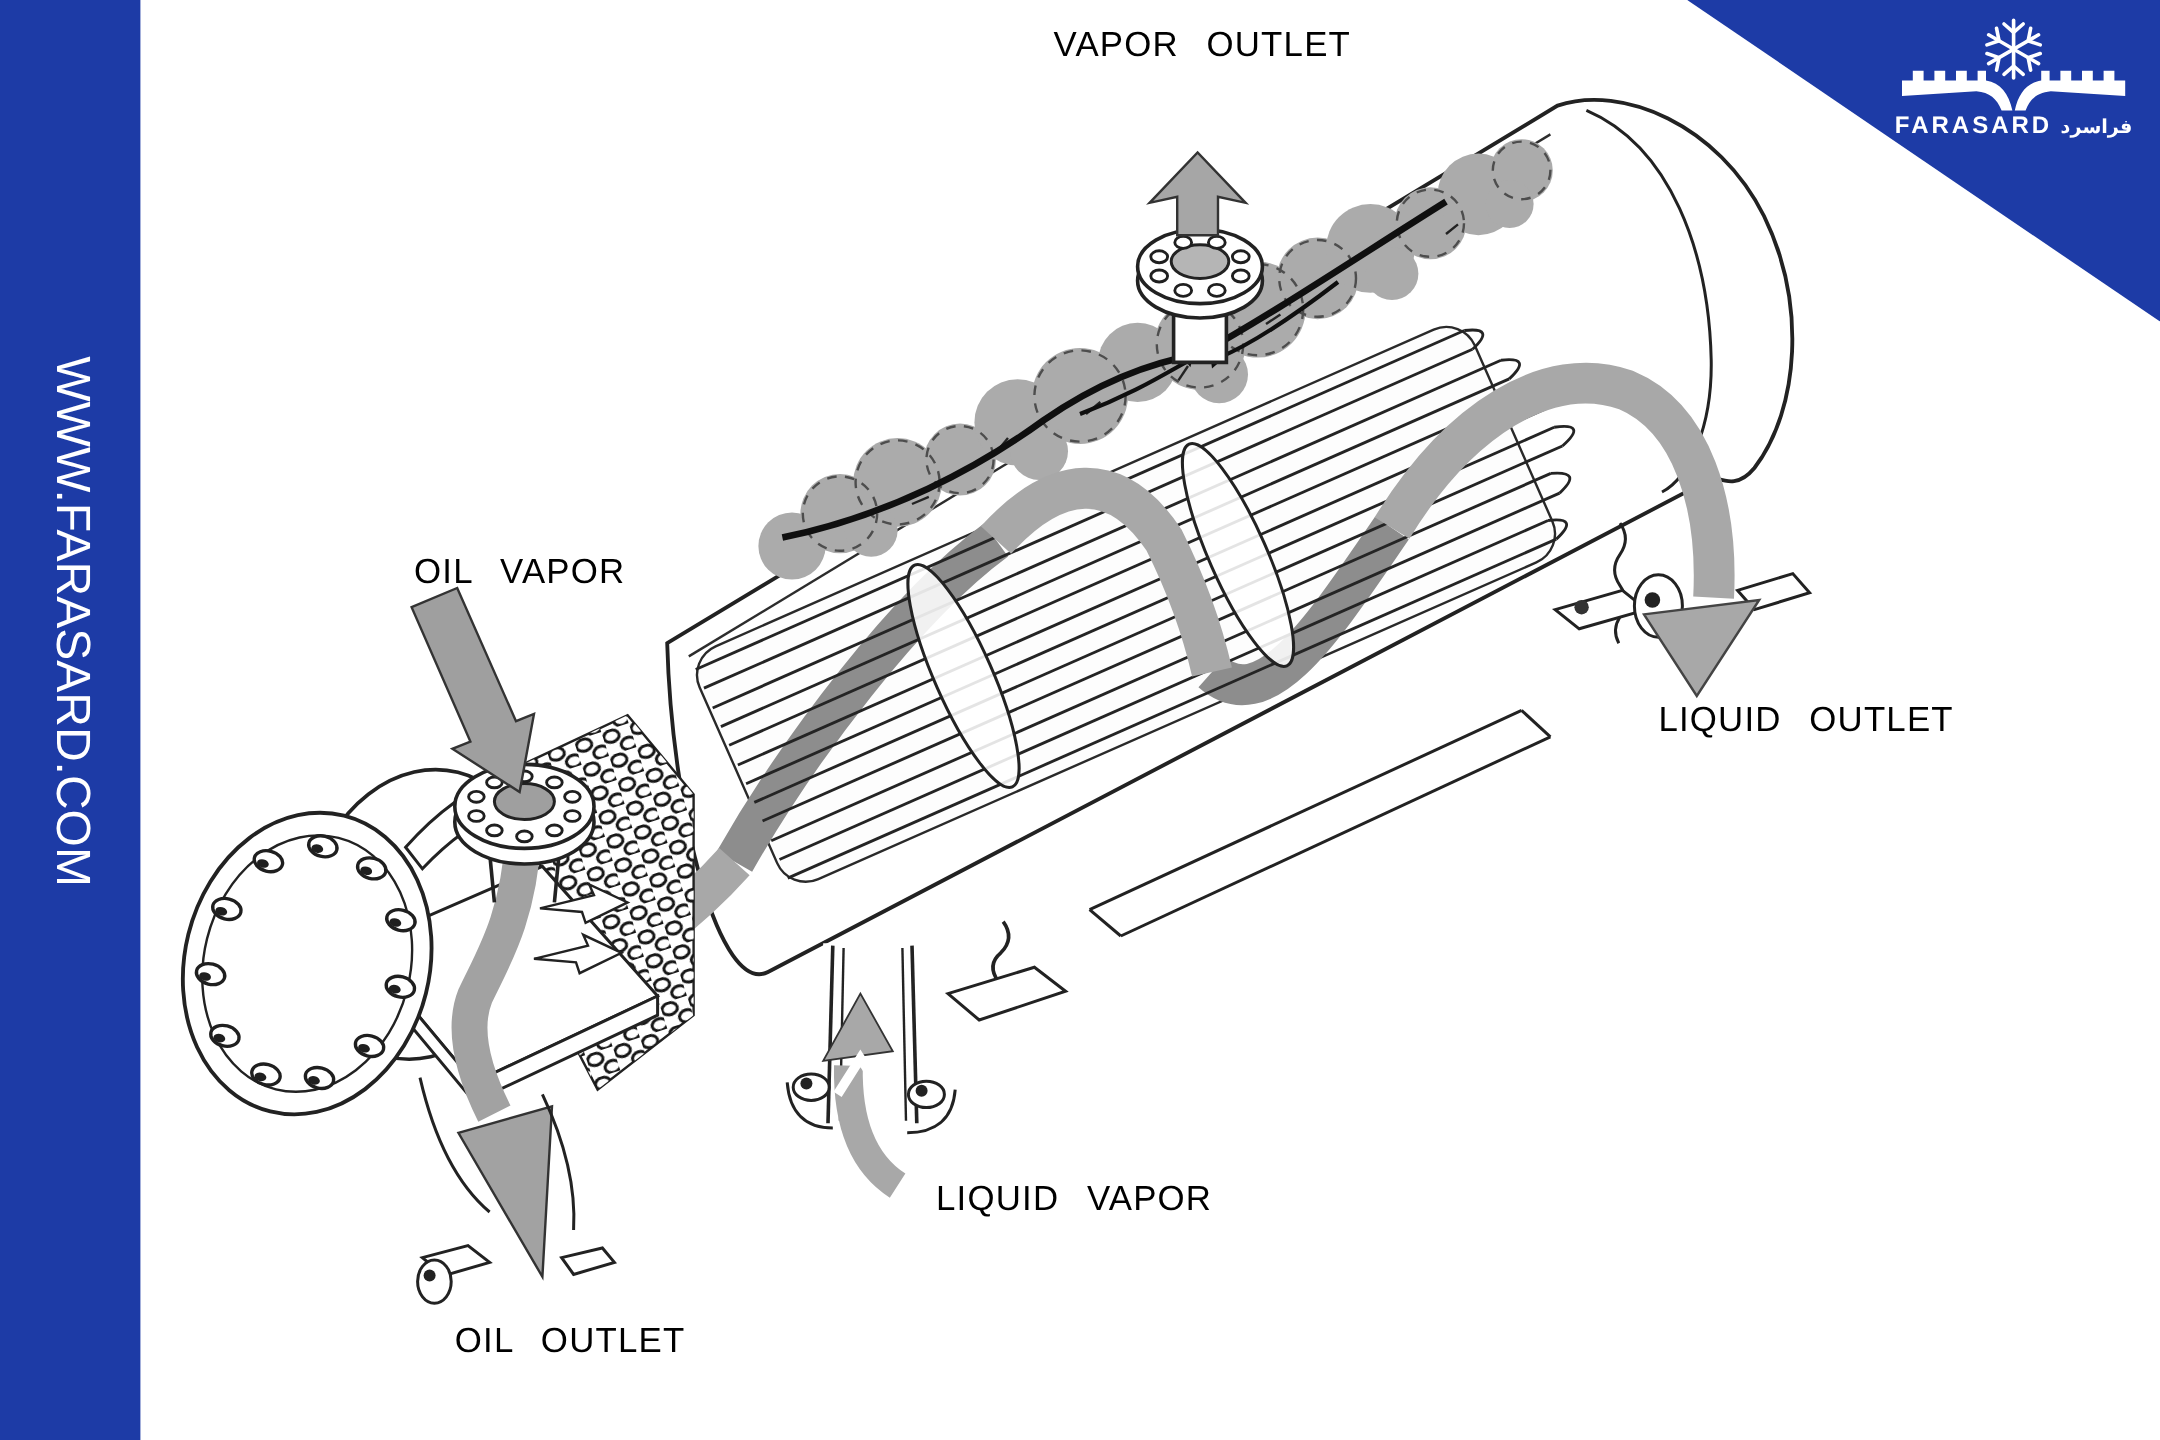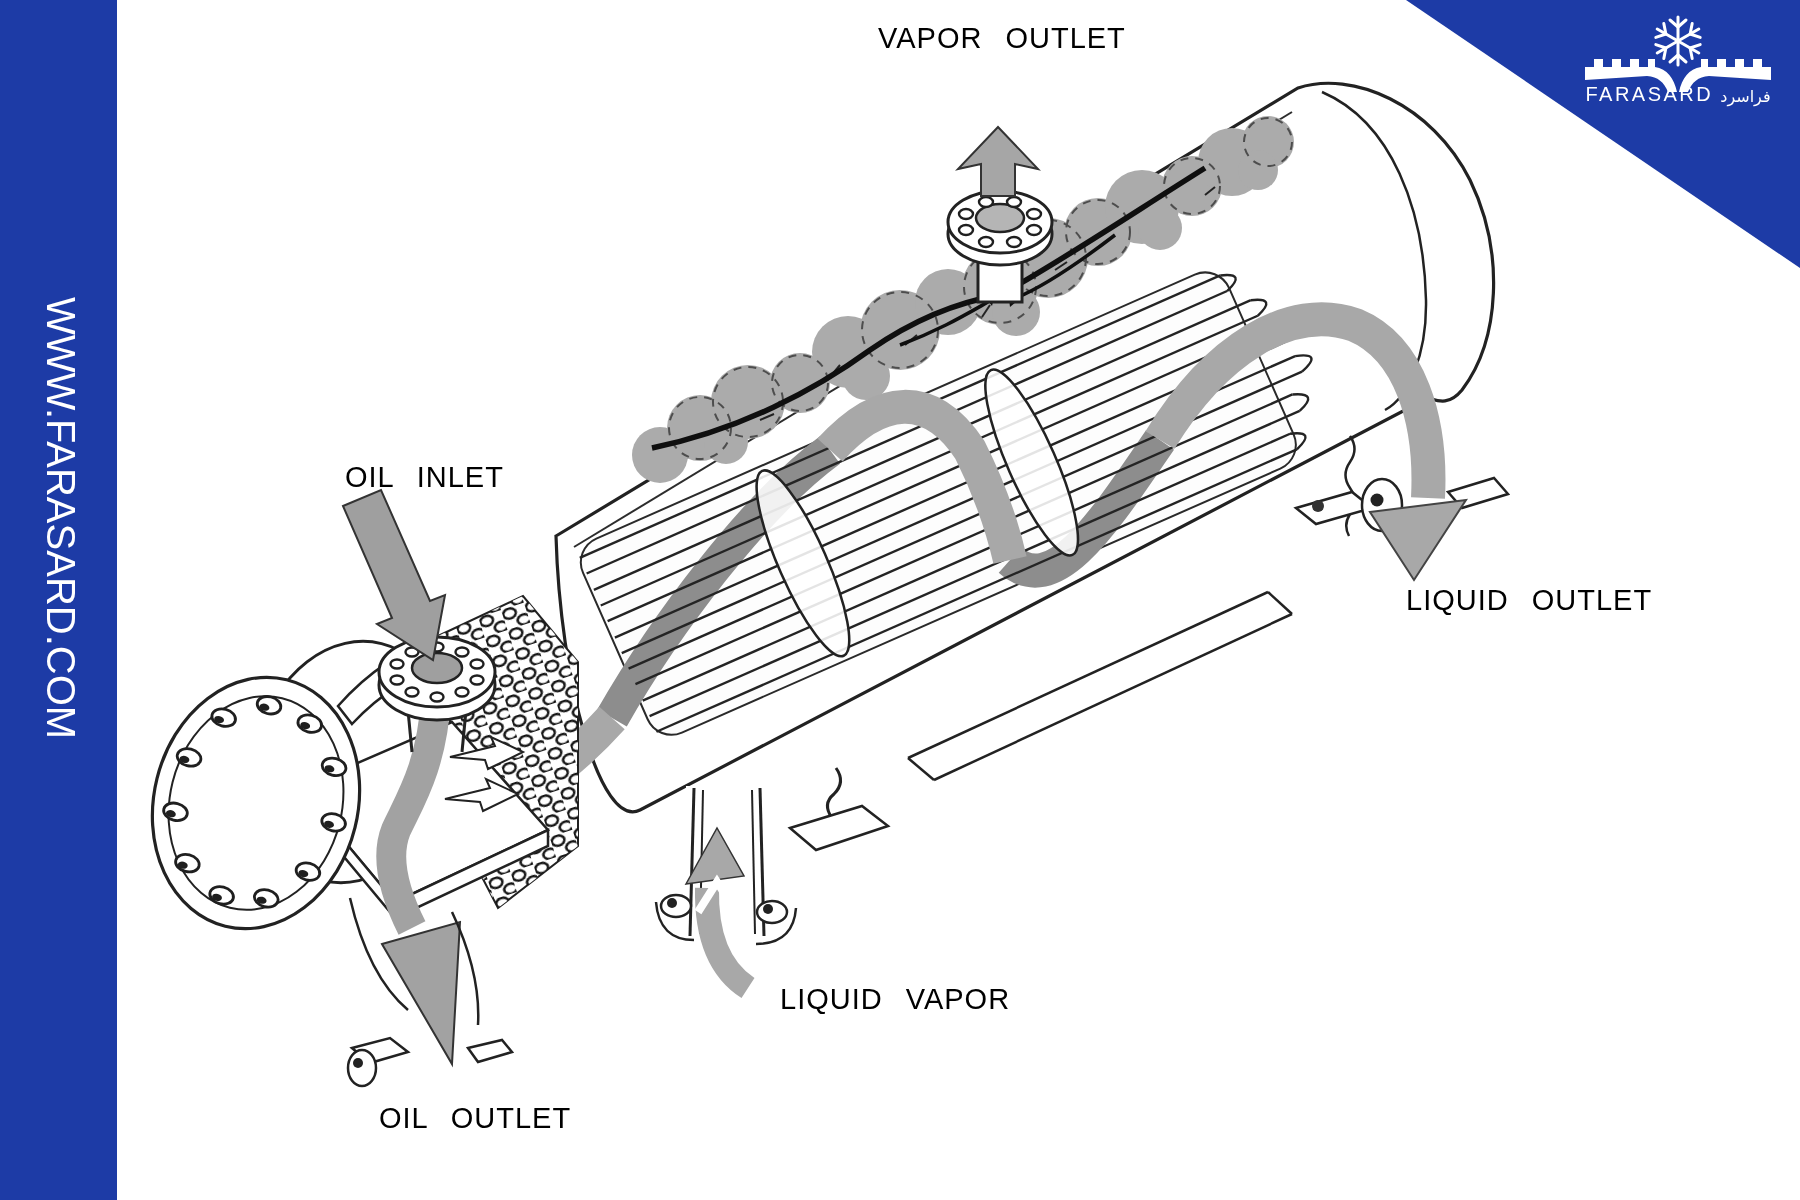--- a/index.html
+++ b/index.html
@@ -20,32 +20,32 @@
   .corner-triangle{
     position:absolute;left:1300px;top:0;width:500px;height:290px;
     background:#1d3ba6;
     -webkit-clip-path:polygon(106px 0,500px 0,500px 268px);
     clip-path:polygon(106px 0,500px 0,500px 268px);
   }
   .logo{position:absolute;left:1582px;top:14px;width:192px;height:110px;color:#fff;}
   .logo-snowflake{position:absolute;left:69px;top:0px;}
   .logo-band{position:absolute;left:0px;top:36px;}
   .logo-textline{
-    position:absolute;left:0;top:69px;width:192px;
-    display:flex;justify-content:center;align-items:flex-end;gap:7px;
-    font-size:20px;letter-spacing:2.5px;font-weight:normal;
+    position:absolute;left:0;top:80px;width:192px;
+    display:flex;justify-content:center;align-items:center;gap:7px;
+    font-size:20px;letter-spacing:2.5px;font-weight:bold;
   }
   .logo-text-fa{font-family:"DejaVu Sans",sans-serif;font-size:16px;letter-spacing:0;}
   .diagram-label{
     position:absolute;color:#000000;font-size:29px;letter-spacing:1px;
     word-spacing:14px;white-space:nowrap;
   }
   #label-vapor-outlet{left:878px;top:22px;}
   #label-oil-inlet{left:345px;top:461px;}
-  #label-liquid-outlet{left:1382px;top:584px;margin-left:24px;}
+  #label-liquid-outlet{left:1382px;top:584px;}
   #label-liquid-inlet{left:780px;top:983px;}
   #label-oil-outlet{left:345px;top:1102px;margin-left:34px;}
   svg{display:block;}
 </style>
 </head>
 <body>
 
 <svg width="1800" height="1200" viewBox="0 0 1800 1200" style="position:absolute;left:0;top:0;">
   <defs>
     <pattern id="tubeholes" width="24" height="21" patternUnits="userSpaceOnUse" patternTransform="rotate(-18)">
@@ -328,16 +328,16 @@
     <path id="bandL" fill="#ffffff" d="M3,30 L3,17 l9,0 0,-8 9,0 0,8 9,0 0,-8 9,0 0,8 9,0 0,-8 9,0 0,8 9,0 0,-8 7,0 0,8 c12,2 19,11 22,25 l-9,0 c-4,-10 -10,-15 -21,-16 L3,30 Z"></path>
     <use href="#bandL" transform="scale(-1,1) translate(-192,0)"></use>
   </svg>
   <div class="logo-textline">
     <span>FARASARD</span>
     <span class="logo-text-fa">فراسرد</span>
   </div>
 </div>
 
 <div id="label-vapor-outlet" class="diagram-label">VAPOR OUTLET</div>
-<div id="label-oil-inlet" class="diagram-label">OIL INLET</div>
+<div id="label-oil-inlet" class="diagram-label">OIL VAPOR</div>
 <div id="label-liquid-outlet" class="diagram-label">LIQUID OUTLET</div>
 <div id="label-liquid-inlet" class="diagram-label">LIQUID VAPOR</div>
 <div id="label-oil-outlet" class="diagram-label">OIL OUTLET</div>
 
 </body></html>

